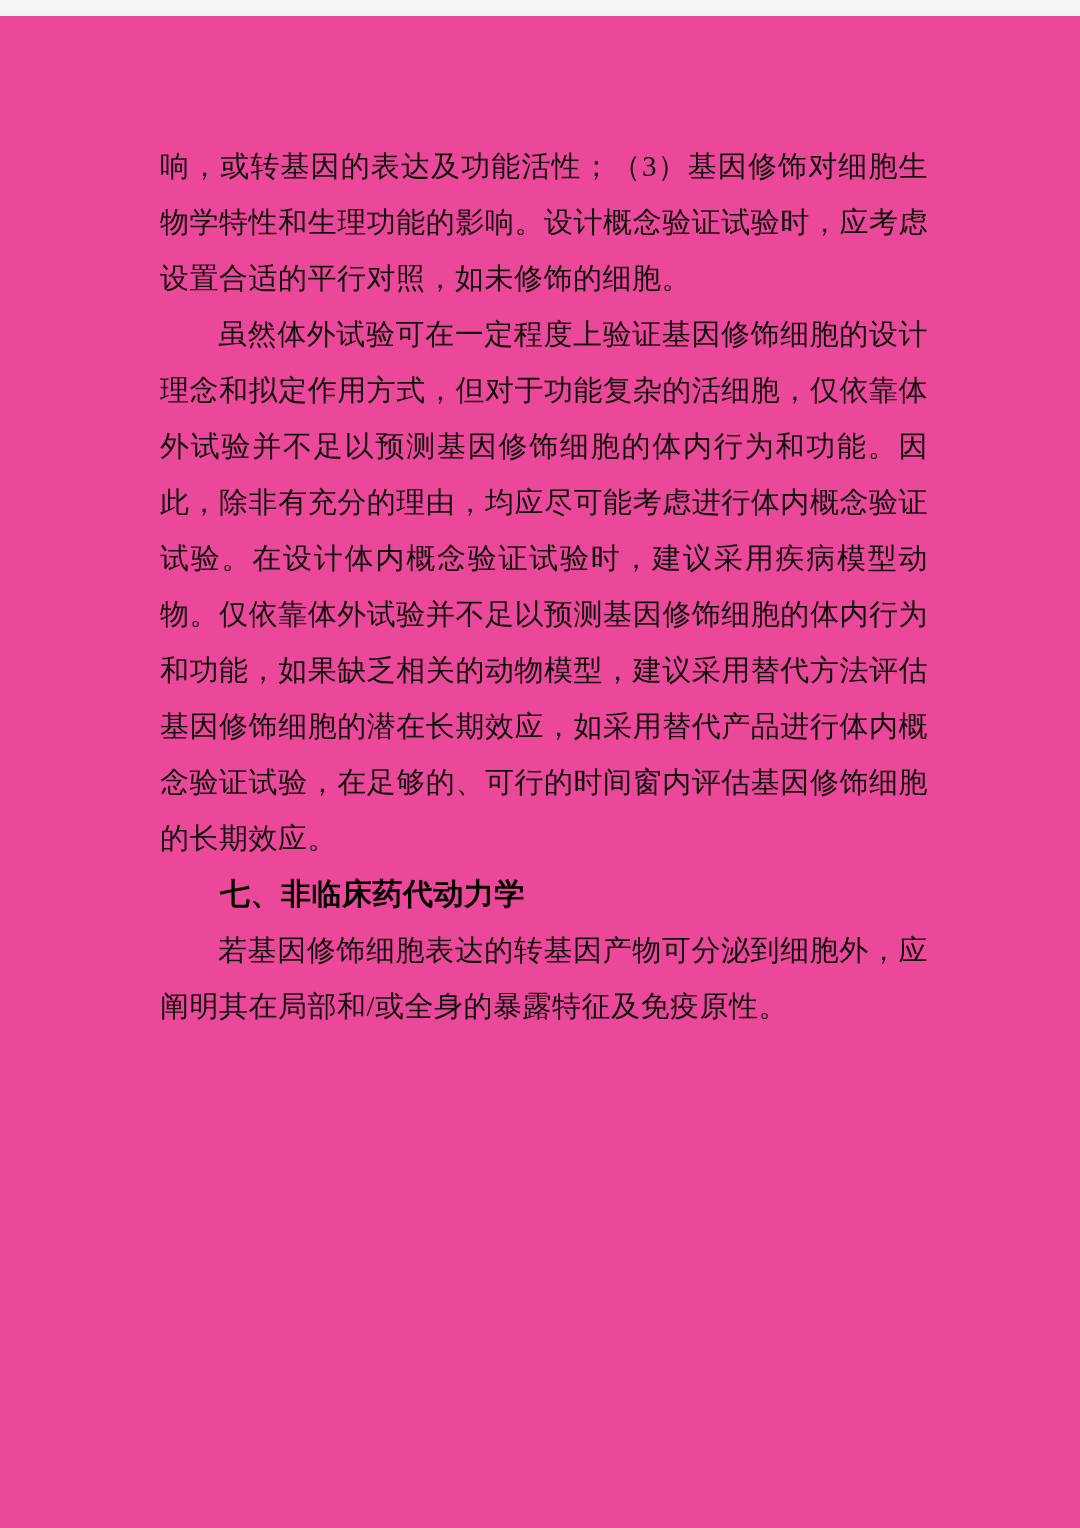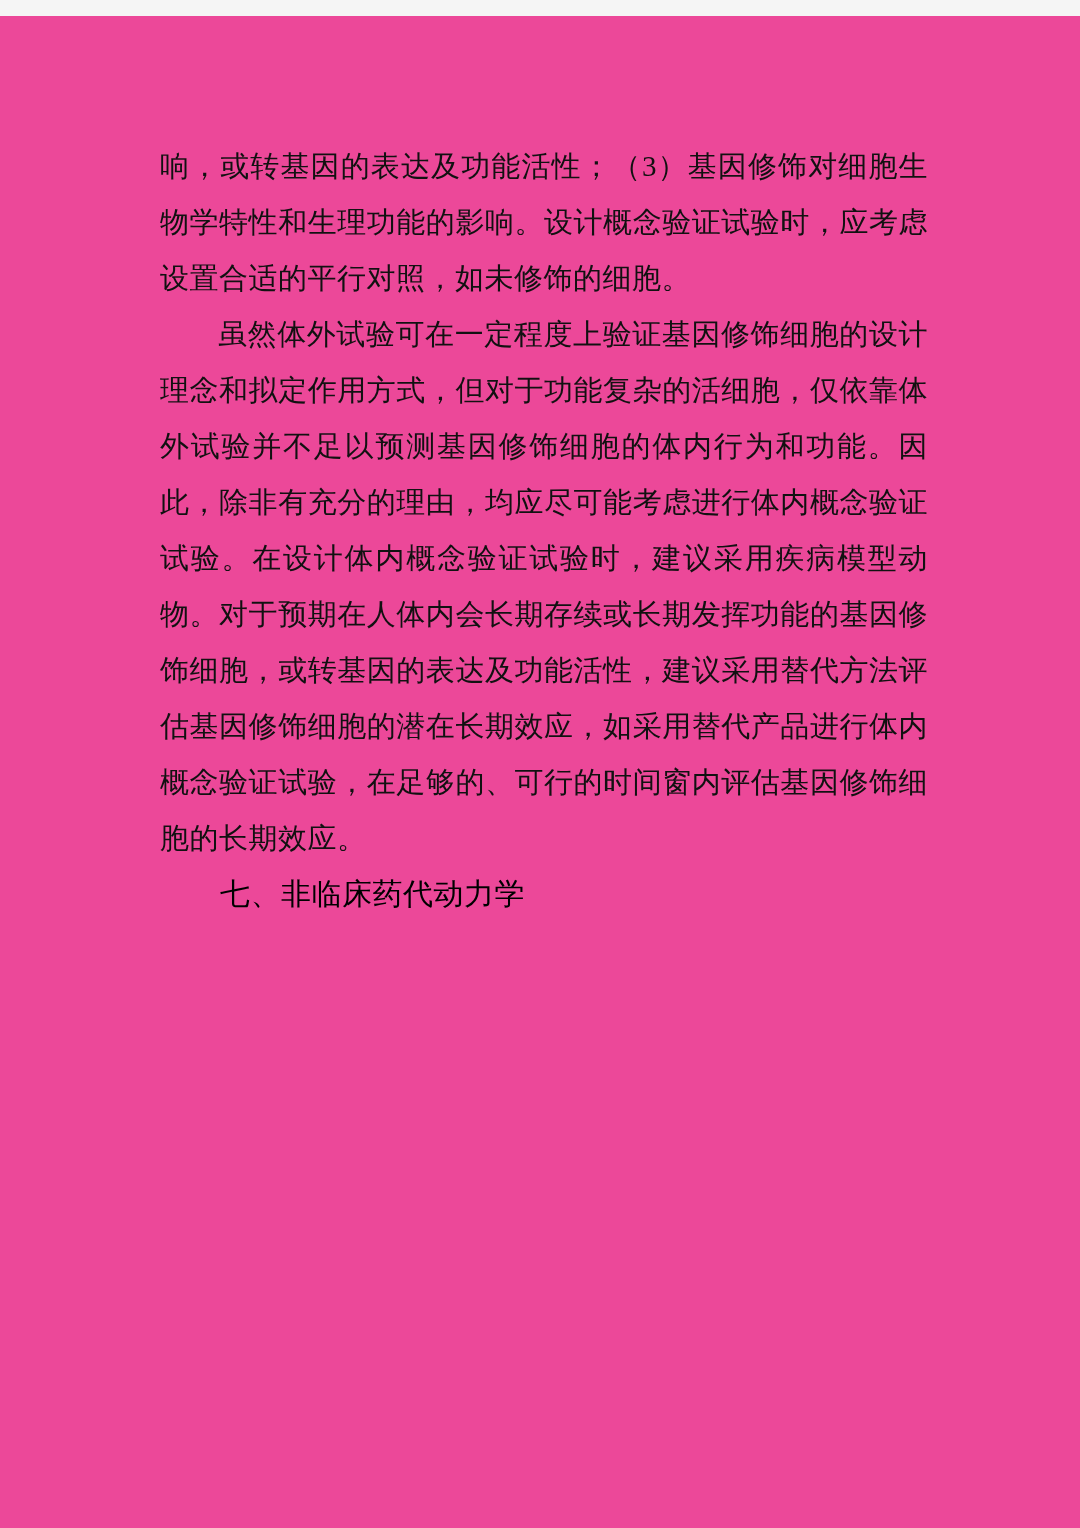--- a/index.html
+++ b/index.html
@@ -31,29 +31,30 @@
       letter-spacing: 0.5px;
       word-break: break-all;
     }
     p.body.indent {
       text-indent: 2em;
     }
     h2.heading {
       margin: 0;
       font-size: 30px;
       line-height: 56px;
-      font-weight: normal;
+      font-weight: bold;
       text-indent: 2em;
       letter-spacing: 0.5px;
       font-family: "Liberation Sans", "DejaVu Sans", sans-serif;
       color: #000000;
     }
   </style>
 </head>
 <body>
 
 <div class="page">
   <div class="doc-text">
     <p class="body">响，或转基因的表达及功能活性；（3）基因修饰对细胞生物学特性和生理功能的影响。设计概念验证试验时，应考虑设置合适的平行对照，如未修饰的细胞。</p>
-    <p class="body indent">虽然体外试验可在一定程度上验证基因修饰细胞的设计理念和拟定作用方式，但对于功能复杂的活细胞，仅依靠体外试验并不足以预测基因修饰细胞的体内行为和功能。因此，除非有充分的理由，均应尽可能考虑进行体内概念验证试验。在设计体内概念验证试验时，建议采用疾病模型动物。对于预期在人体内会长期存续或长期发挥功能的基因修饰细胞，或转基因的表达及功能活性，建议采用替代方法评估基因修饰细胞的潜在长期效应，如采用替代产品进行体内概念验证试验，在足够的、可行的时间窗内评估基因修饰细胞的长期效应。</p>
+    <p class="body indent">虽然体外试验可在一定程度上验证基因修饰细胞的设计理念和拟定作用方式，但对于功能复杂的活细胞，仅依靠体外试验并不足以预测基因修饰细胞的体内行为和功能。因此，除非有充分的理由，均应尽可能考虑进行体内概念验证试验。在设计体内概念验证试验时，建议采用疾病模型动物。仅依靠体外试验并不足以预测基因修饰细胞的体内行为和功能，如果缺乏相关的动物模型，建议采用替代方法评估基因修饰细胞的潜在长期效应，如采用替代产品进行体内概念验证试验，在足够的、可行的时间窗内评估基因修饰细胞的长期效应。</p>
     <h2 class="heading">七、非临床药代动力学</h2>
+    <p class="body indent">若基因修饰细胞表达的转基因产物可分泌到细胞外，应阐明其在局部和/或全身的暴露特征及免疫原性。</p>
   </div>
 </div>
 
 </body></html>

